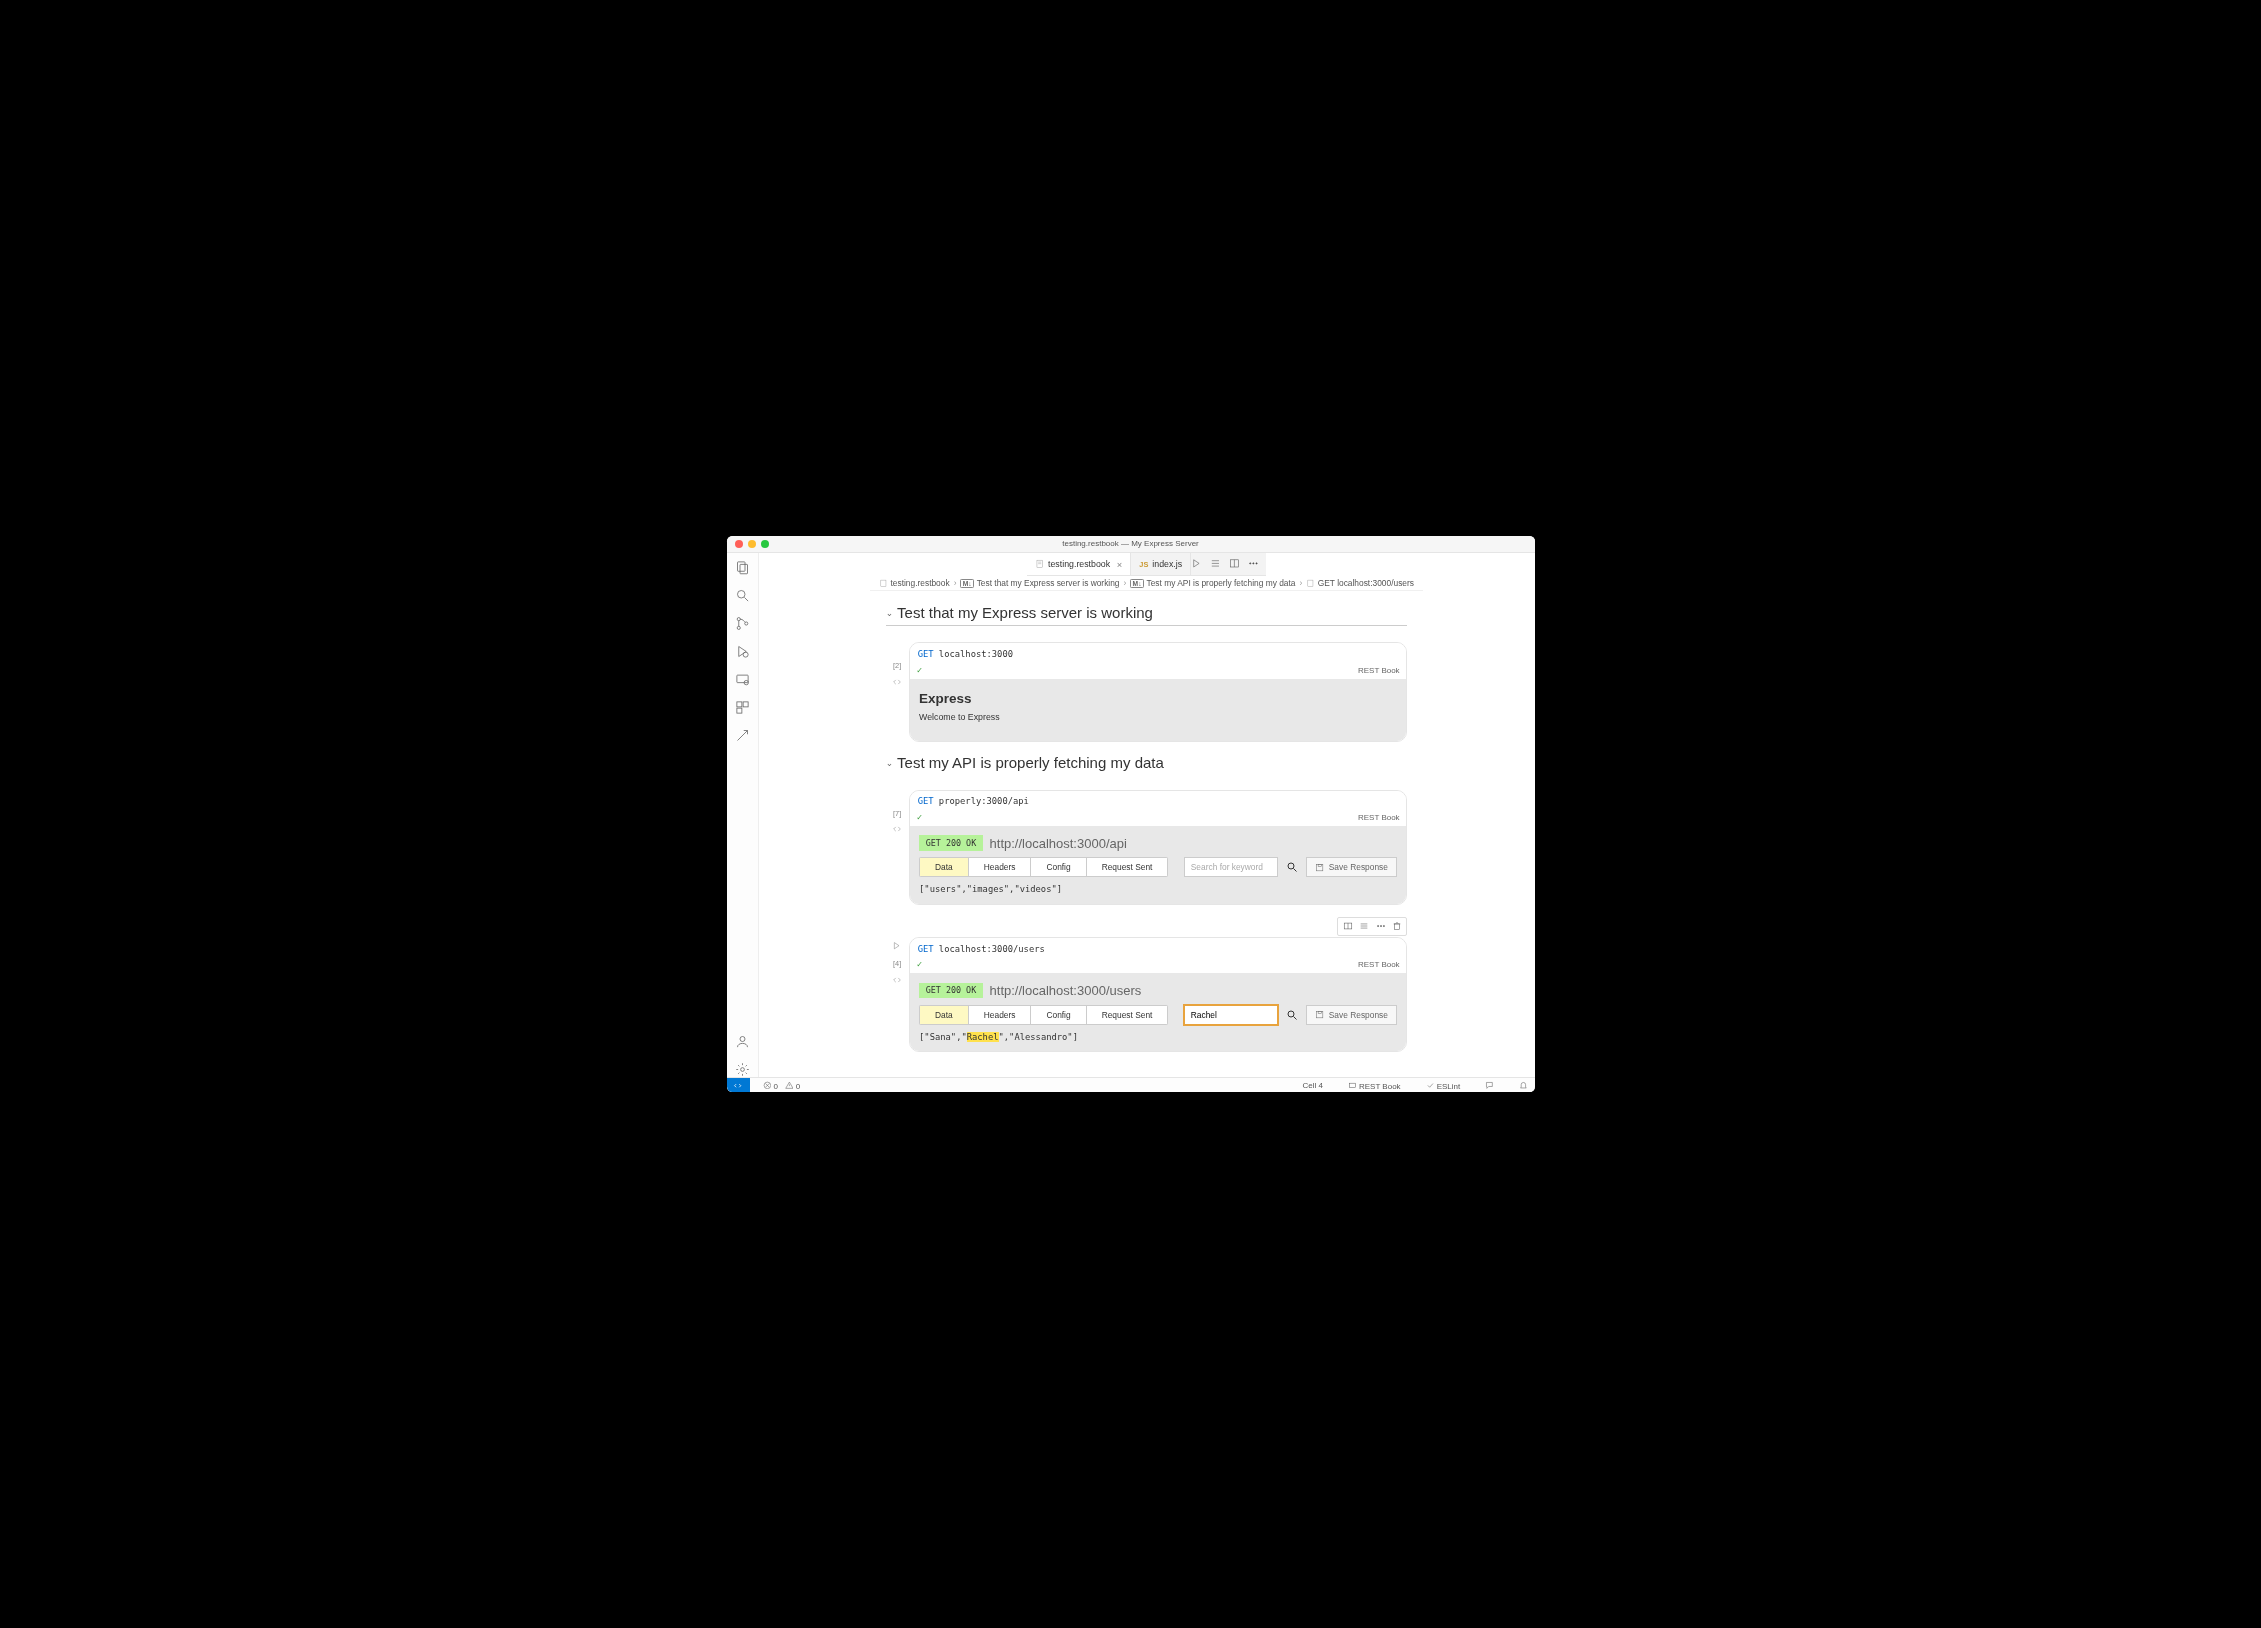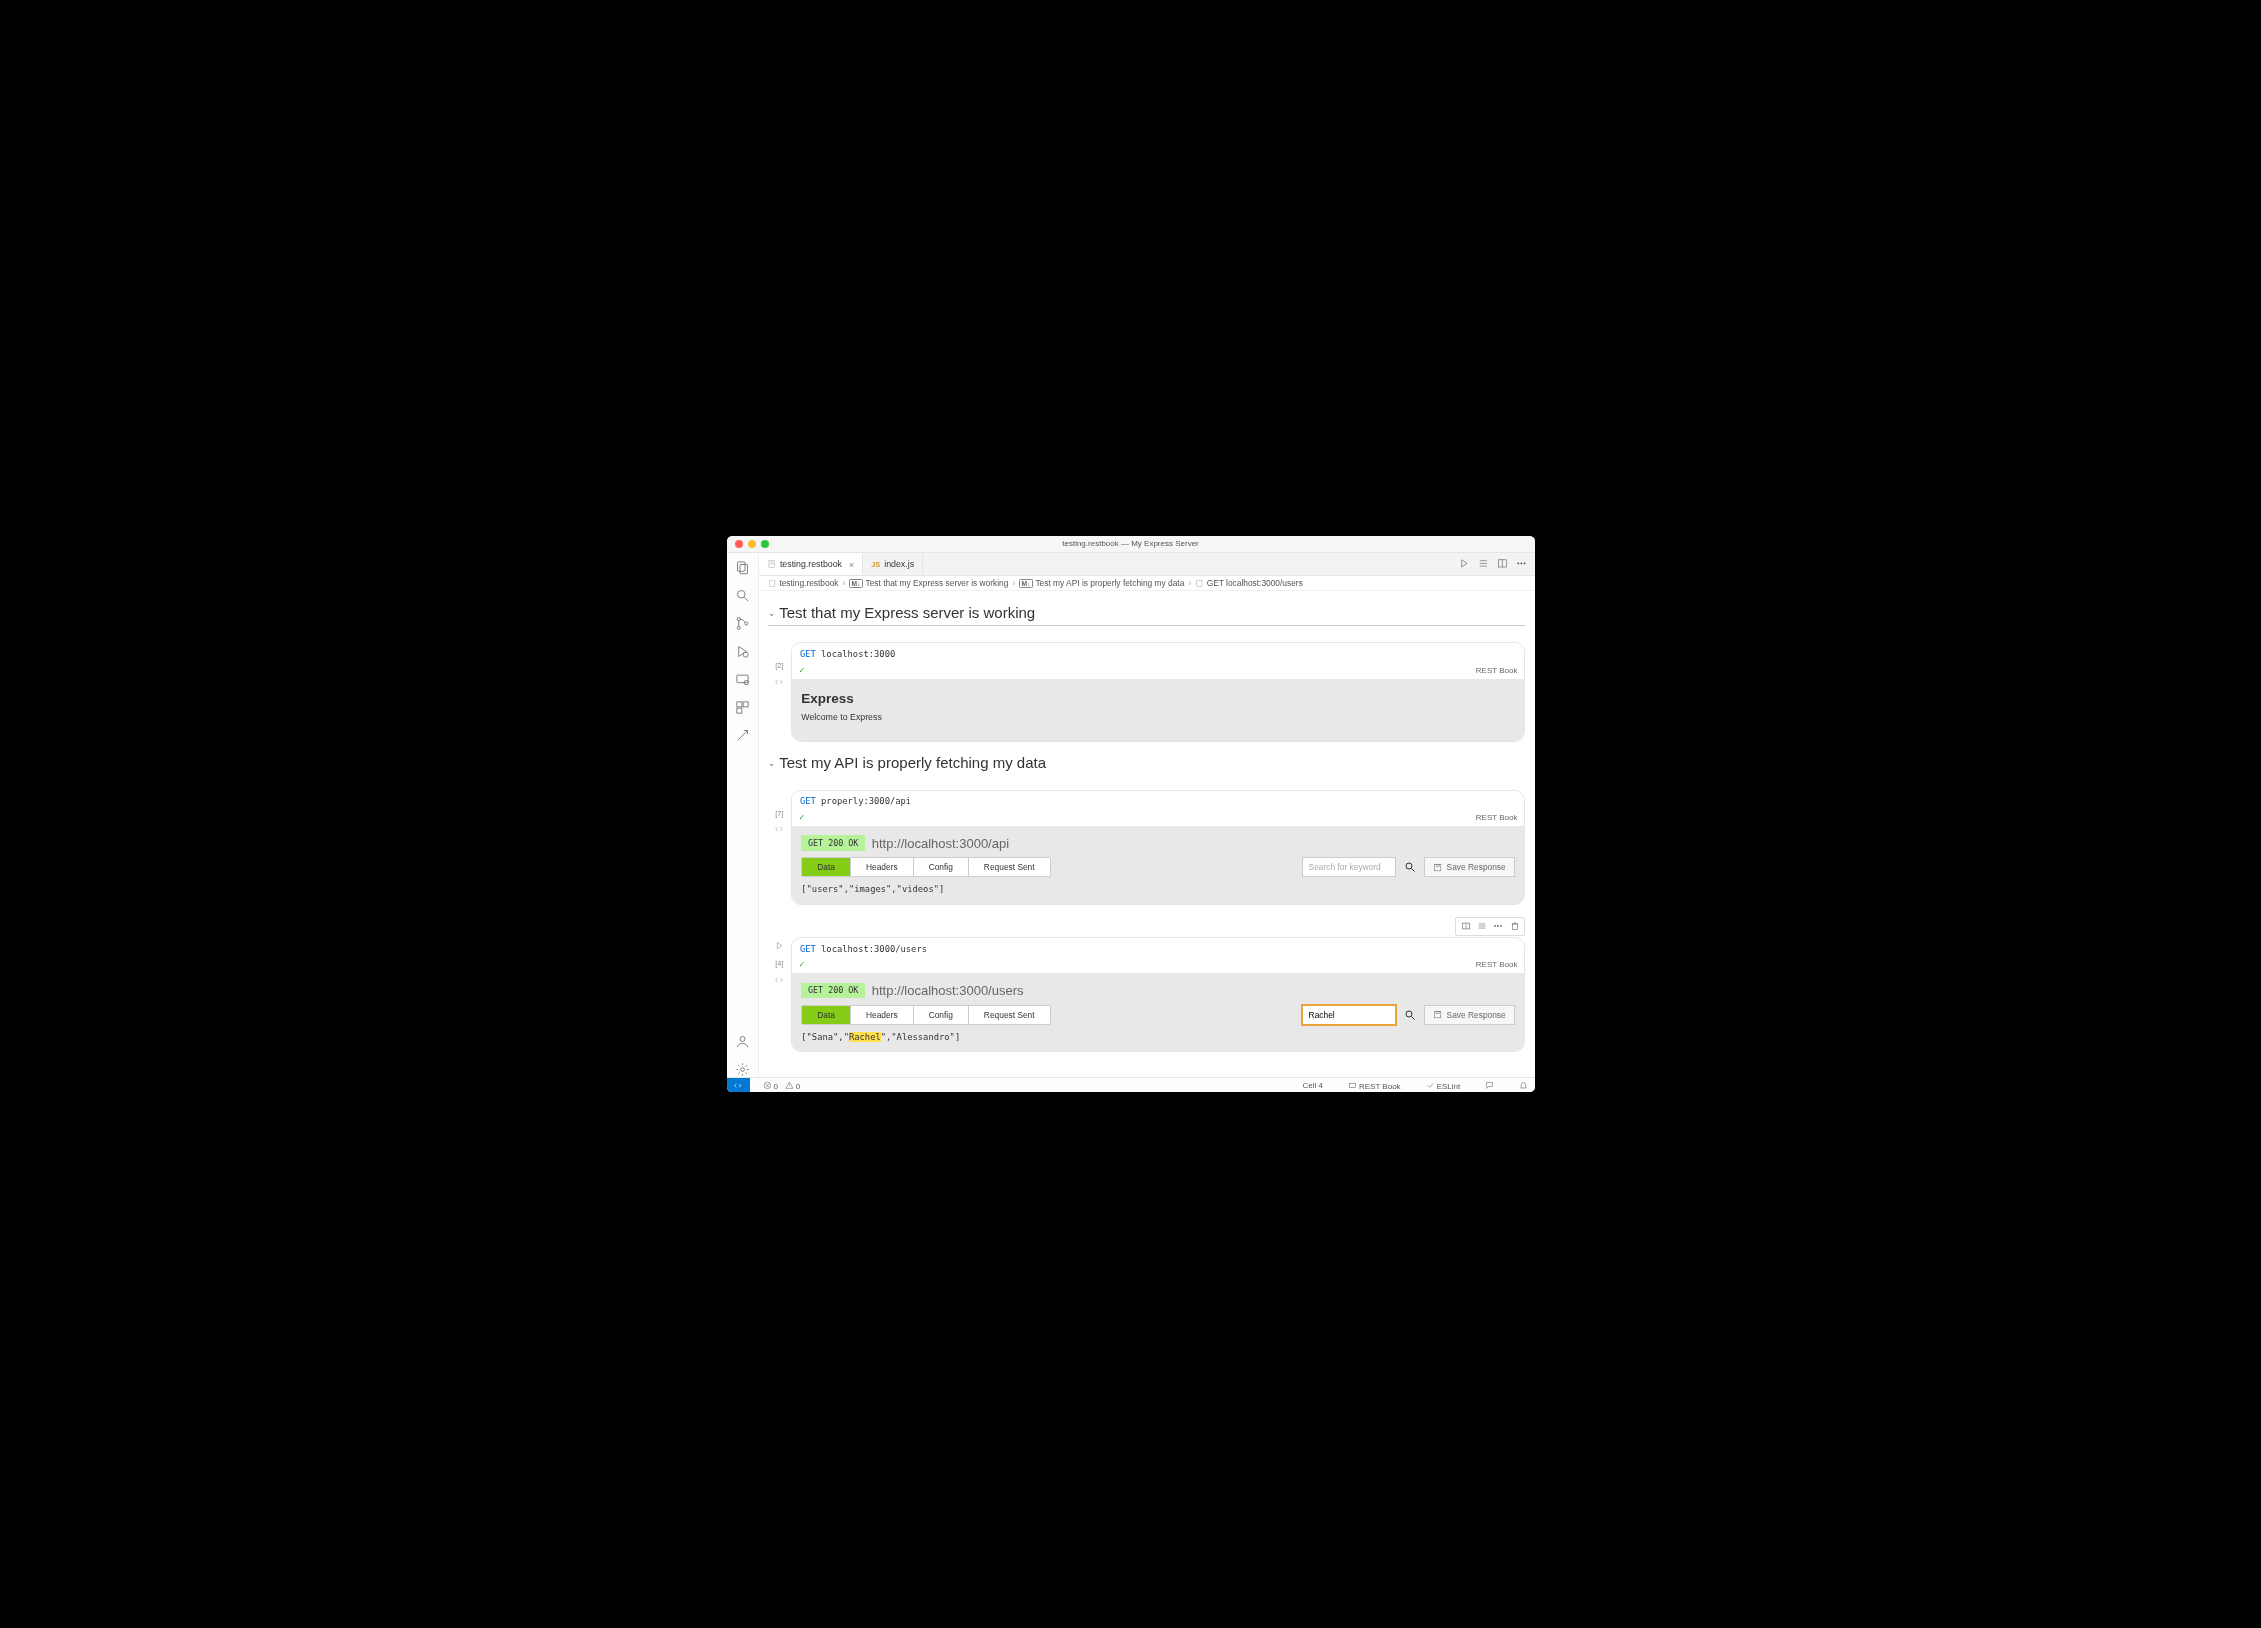--- a/index.html
+++ b/index.html
@@ -58,21 +58,21 @@
     border-right: 0.7px solid #eee;
     display: flex;
     flex-direction: column;
     align-items: center;
     padding-top: 6.7px;
     gap: 12px;
   }
   .activitybar .spacer { flex: 1; }
   .ab-icon { width: 16px; height: 16px; display:flex; align-items:center; justify-content:center; color:#666; cursor:pointer; }
   .ab-icon svg { width: 15px; height: 15px; stroke: #666; fill:none; stroke-width:1.3; }
-  .editor-area { flex: 1; display:flex; flex-direction:column; min-width:0; }
+  .editor-area { flex: 1; display:flex; flex-direction:column; min-width:0;align-items:center; }
   .tabbar {
     height: 23px;
     background: #f3f3f3;
     border-bottom: 0.7px solid #e5e5e5;
     display: flex;
     align-items: stretch;
   }
   .tab {
     display: flex; align-items:center; gap:4px;
     padding: 0 8px;
@@ -172,21 +172,21 @@
     overflow:hidden;
   }
   .resp-tabs .rtab {
     padding:4px 15px;
     font-size:8.4px;
     background:#fff;
     border-right:0.7px solid #ccc;
     cursor:pointer;
   }
   .resp-tabs .rtab:last-child { border-right:none; }
-  .resp-tabs .rtab.active { background:#84cc16; }
+  .resp-tabs .rtab.active { background:#fef9c3; }
   .resp-row .grow { flex:1; }
   .search {
     width:94px;
     padding:4px 5.4px;
     border:0.7px solid #ccc;
     background:#fff;
     font-size:8.4px;
   }
   .search.focused { border-color:#e8a33d; outline:0.7px solid #e8a33d; }
   .search::placeholder { color:#aaa; }

